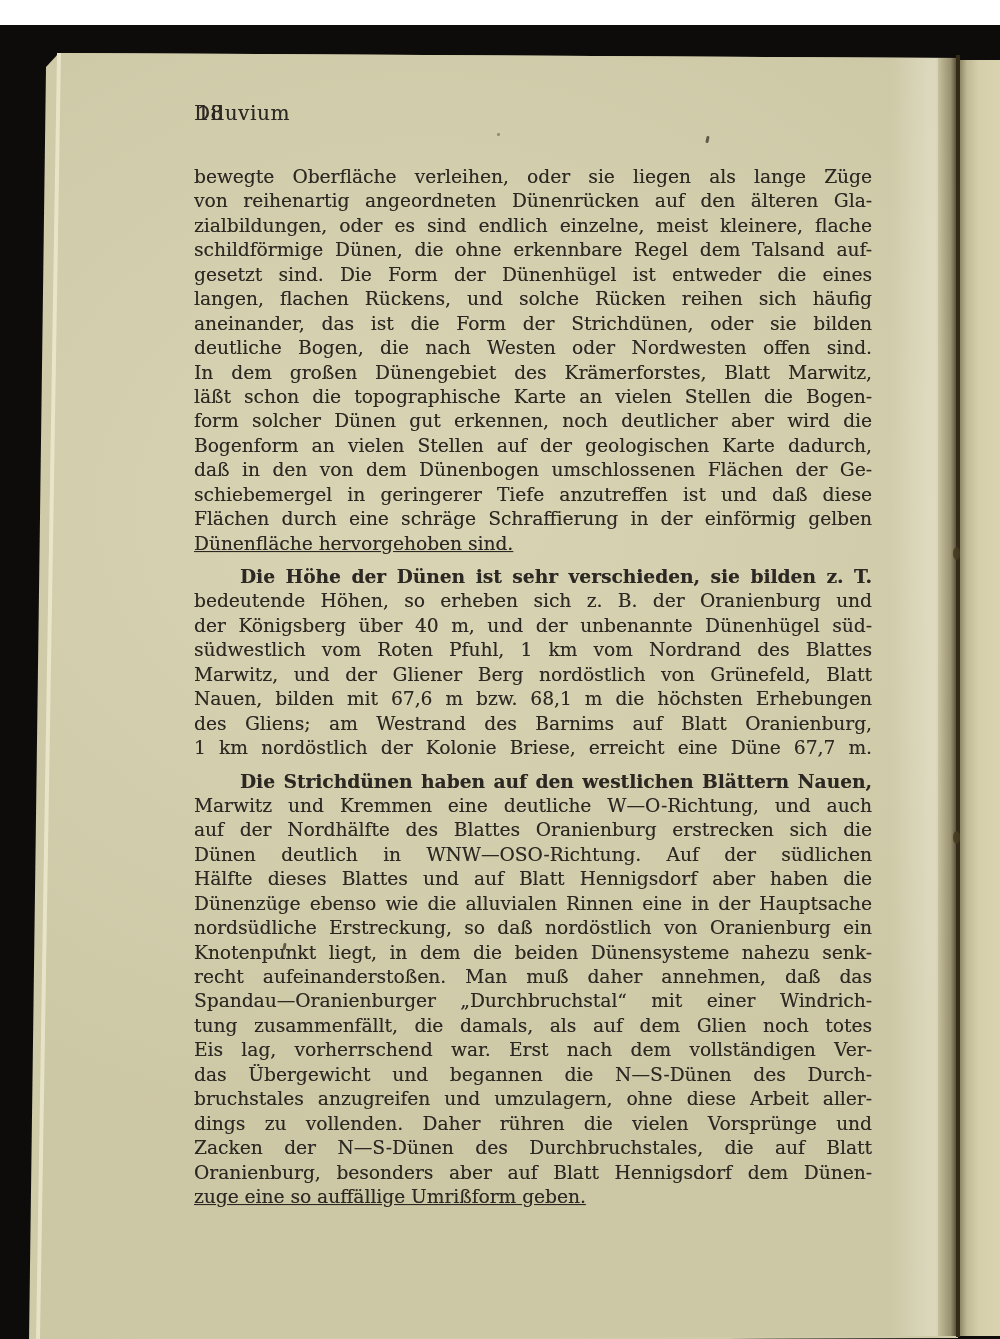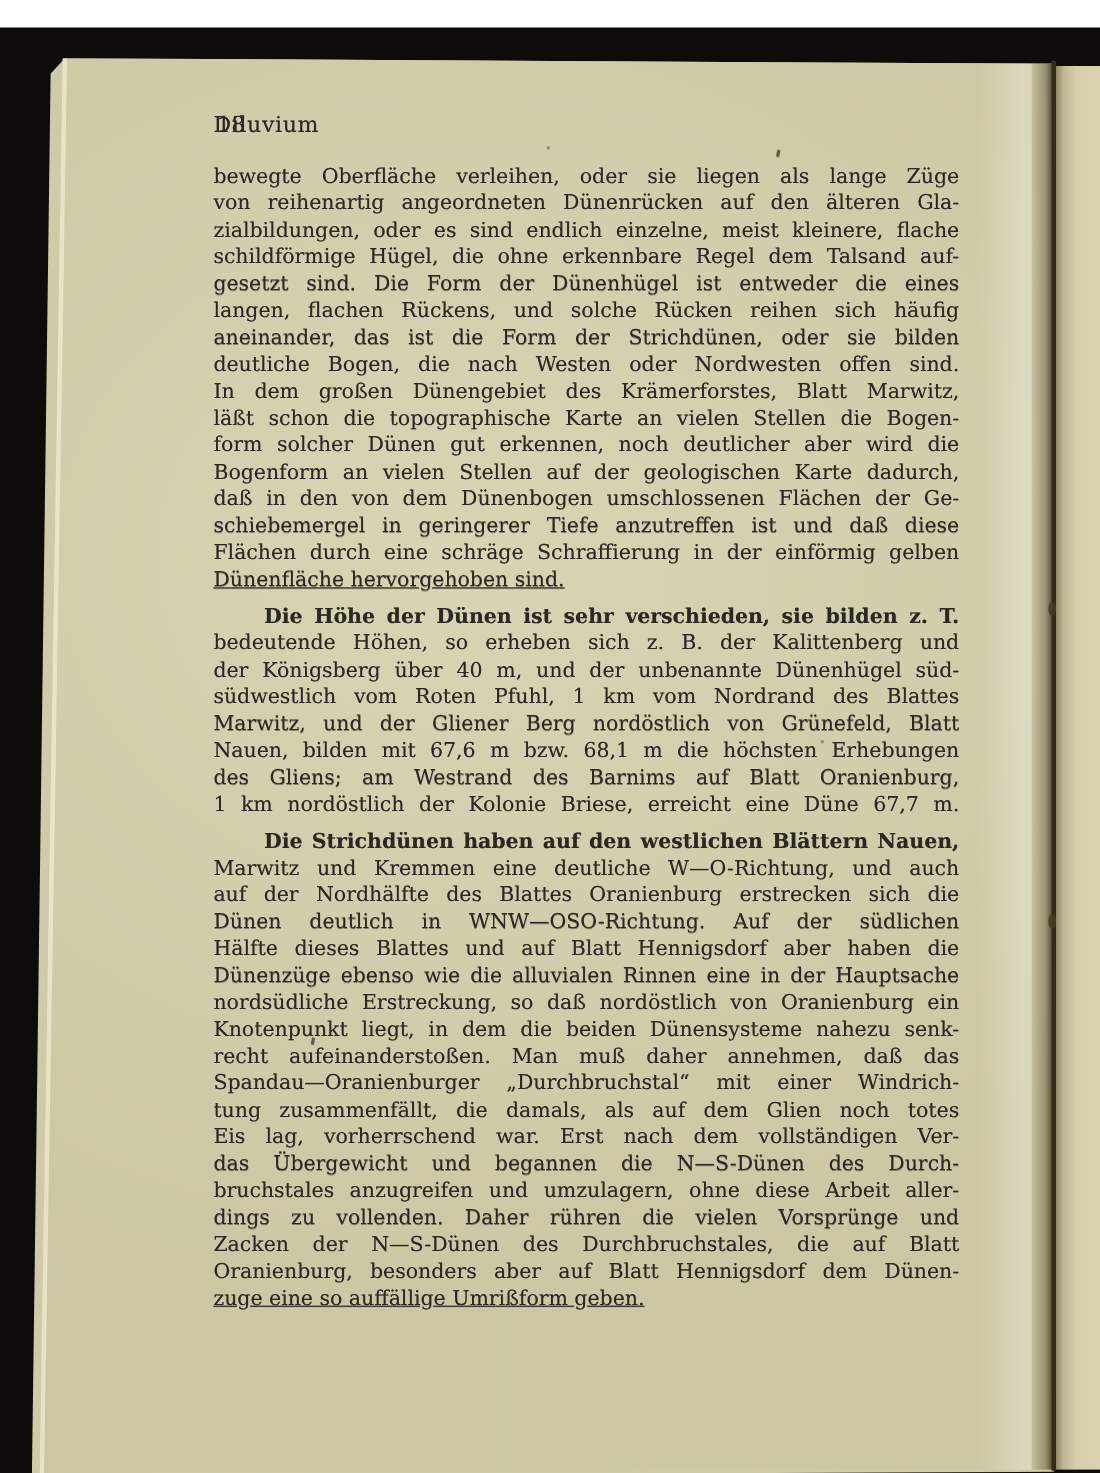--- a/index.html
+++ b/index.html
@@ -66,21 +66,21 @@
   .page-number {
     position:absolute; left:197px; top:76px;
     font-size:20px; letter-spacing:0.5px;
   }
   .running-head {
     position:absolute; left:194px; top:76px; width:678px;
     font-size:20px; letter-spacing:0.6px;
   }
 
   .text-body {
-    position:absolute; left:194px; top:124px; width:678px;
+    position:absolute; left:194px; top:140px; width:678px;
     font-size:18.6px; line-height:24.45px;
   }
   .para + .para { margin-top:9px; }
   .line {
     text-align: justify;
     text-align-last: justify;
     white-space: normal;
     height:24.45px; overflow:visible;
   }
   .line.short { text-align-last: left; text-decoration: underline; }
@@ -109,37 +109,37 @@
   <div class="right-page"></div>
 
   <div class="page-number ink">18</div>
   <div class="running-head ink">Diluvium</div>
 
   <div class="text-body ink">
       <div class="para">
         <div class="line">bewegte Oberfläche verleihen, oder sie liegen als lange Züge</div>
         <div class="line">von reihenartig angeordneten Dünenrücken auf den älteren Gla-</div>
         <div class="line">zialbildungen, oder es sind endlich einzelne, meist kleinere, flache</div>
-        <div class="line">schildförmige Hügel, die ohne erkennbare Regel dem Talsand auf-</div>
+        <div class="line">schildförmige Dünen, die ohne erkennbare Regel dem Talsand auf-</div>
         <div class="line">gesetzt sind. Die Form der Dünenhügel ist entweder die eines</div>
         <div class="line">langen, flachen Rückens, und solche Rücken reihen sich häufig</div>
         <div class="line">aneinander, das ist die Form der Strichdünen, oder sie bilden</div>
         <div class="line">deutliche Bogen, die nach Westen oder Nordwesten offen sind.</div>
         <div class="line">In dem großen Dünengebiet des Krämerforstes, Blatt Marwitz,</div>
         <div class="line">läßt schon die topographische Karte an vielen Stellen die Bogen-</div>
         <div class="line">form solcher Dünen gut erkennen, noch deutlicher aber wird die</div>
         <div class="line">Bogenform an vielen Stellen auf der geologischen Karte dadurch,</div>
         <div class="line">daß in den von dem Dünenbogen umschlossenen Flächen der Ge-</div>
         <div class="line">schiebemergel in geringerer Tiefe anzutreffen ist und daß diese</div>
         <div class="line">Flächen durch eine schräge Schraffierung in der einförmig gelben</div>
         <div class="line short">Dünenfläche hervorgehoben sind.</div>
       </div>
       <div class="para">
         <div class="line indent">Die Höhe der Dünen ist sehr verschieden, sie bilden z. T.</div>
-        <div class="line">bedeutende Höhen, so erheben sich z. B. der Kalittenberg und</div>
+        <div class="line">bedeutende Höhen, so erheben sich z. B. der Oranienburg und</div>
         <div class="line">der Königsberg über 40 m, und der unbenannte Dünenhügel süd-</div>
         <div class="line">südwestlich vom Roten Pfuhl, 1 km vom Nordrand des Blattes</div>
         <div class="line">Marwitz, und der Gliener Berg nordöstlich von Grünefeld, Blatt</div>
         <div class="line">Nauen, bilden mit 67,6 m bzw. 68,1 m die höchsten Erhebungen</div>
         <div class="line">des Gliens; am Westrand des Barnims auf Blatt Oranienburg,</div>
         <div class="line">1 km nordöstlich der Kolonie Briese, erreicht eine Düne 67,7 m.</div>
       </div>
       <div class="para">
         <div class="line indent">Die Strichdünen haben auf den westlichen Blättern Nauen,</div>
         <div class="line">Marwitz und Kremmen eine deutliche W—O-Richtung, und auch</div>

